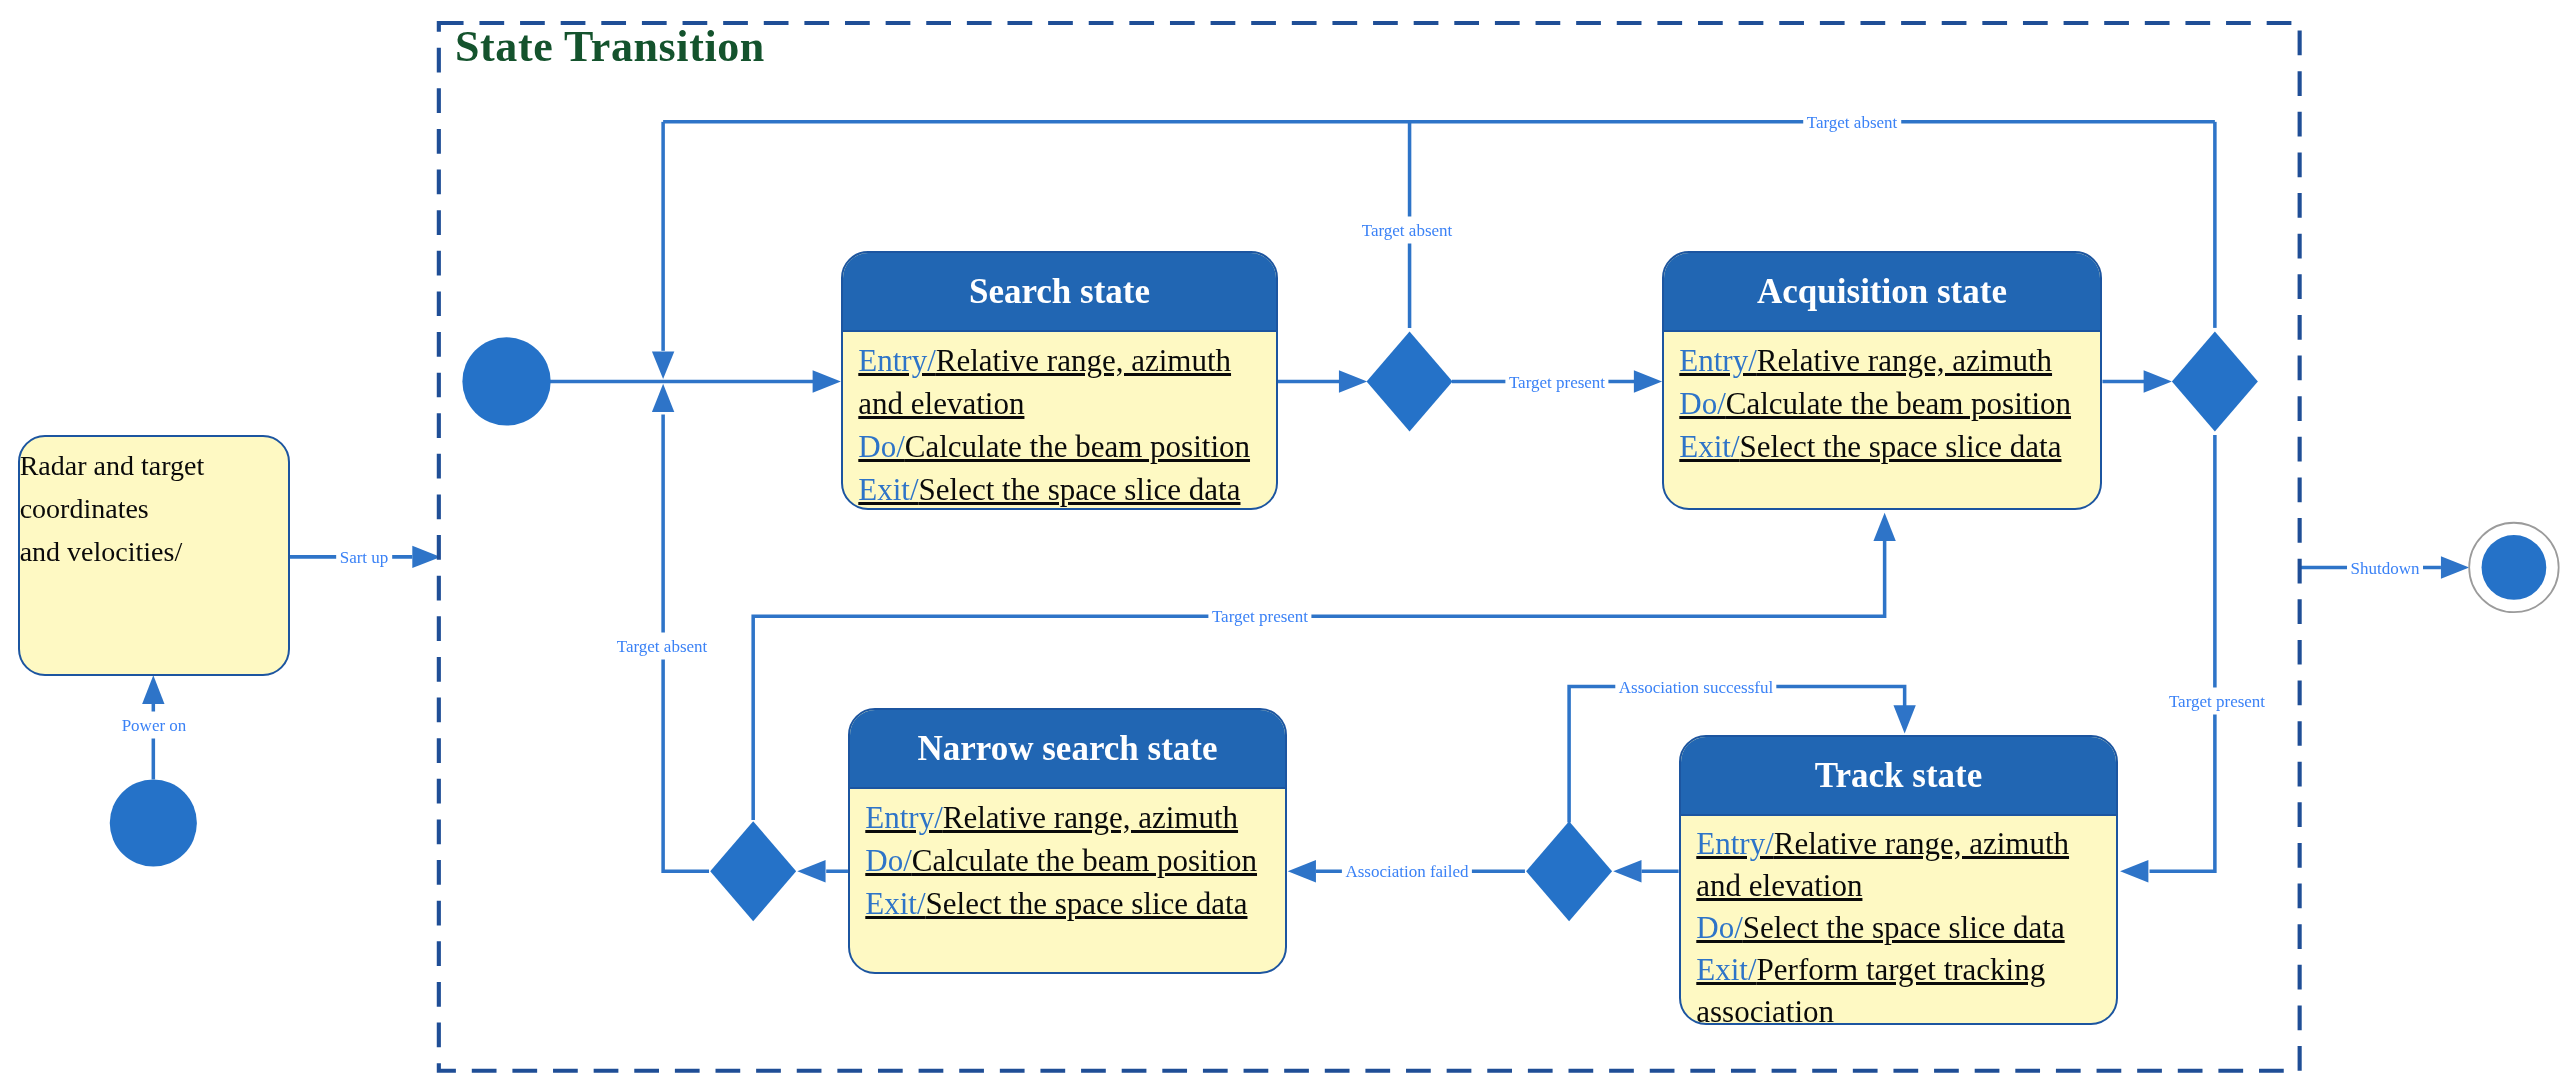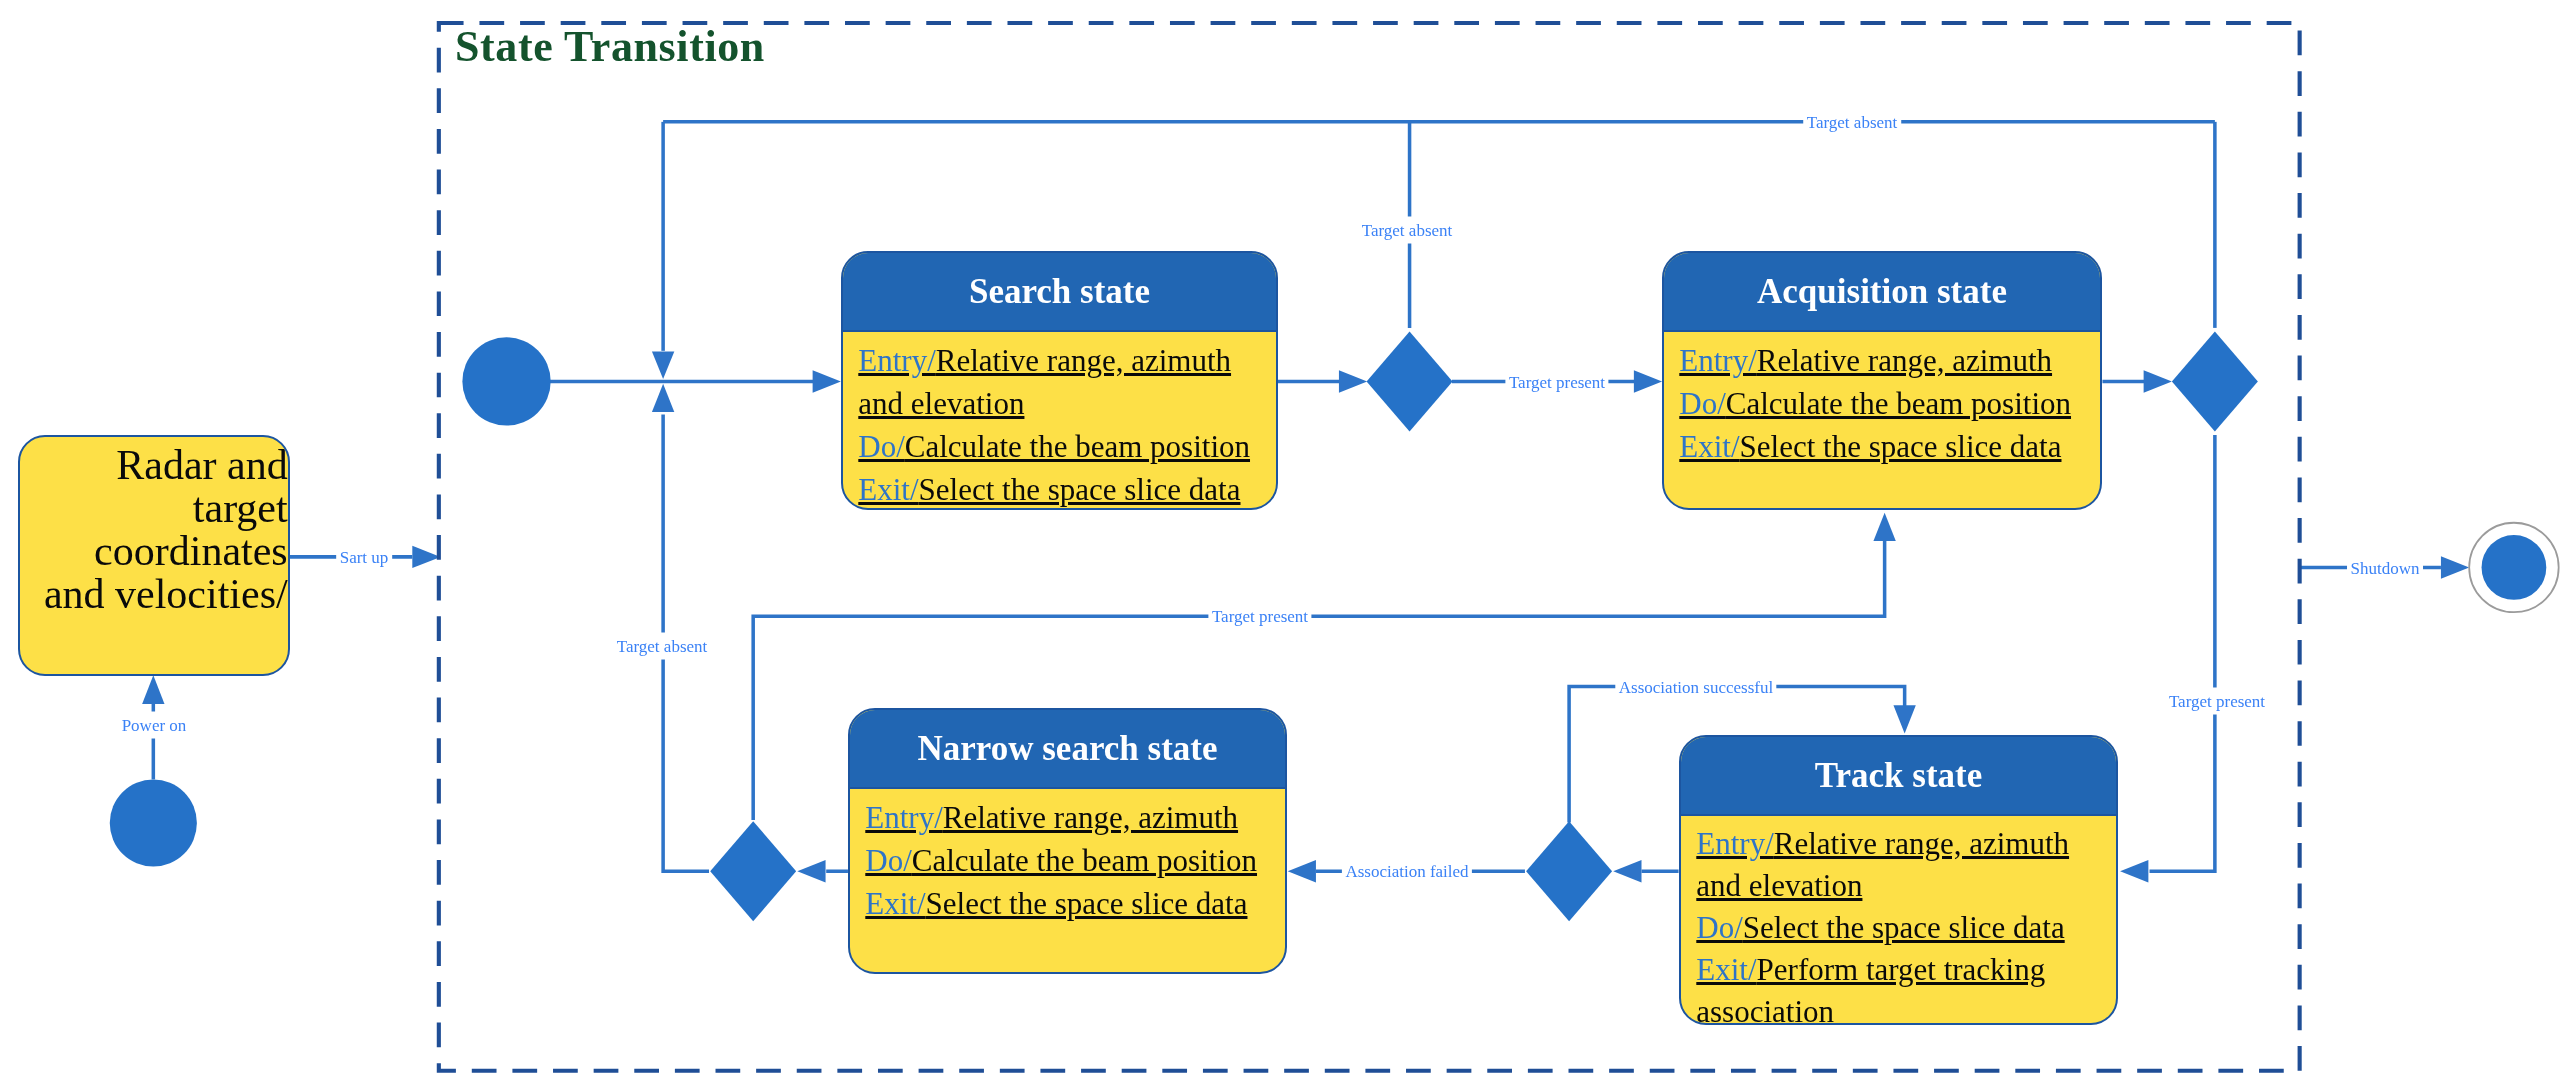--- a/index.html
+++ b/index.html
@@ -2,28 +2,28 @@
 <html style="font-size:9.4px"><head>
 <meta charset="utf-8">
 <style>
   html,body{margin:0;padding:0;background:#ffffff;}
   body{width:2576px;height:1092px;position:relative;overflow:hidden;
        font-family:"Liberation Serif","DejaVu Serif",serif;}
   #stage{position:absolute;left:0;top:0;width:2576px;height:1092px;}
   svg.layer{position:absolute;left:0;top:0;}
   .diagram-title{position:absolute;left:455px;top:21px;font-size:44px;font-weight:bold;
        color:#14532d;letter-spacing:0.6px;}
-  .state-box{position:absolute;background:#fde047;border:2.4px solid #1C55A0;border-radius:27px;
+  .state-box{position:absolute;background:#fef9c3;border:2.4px solid #1C55A0;border-radius:27px;
        overflow:hidden;box-sizing:border-box;}
   .state-header{background:#2166B3;border-bottom:2.4px solid #1C55A0;color:#ffffff;
        font-weight:bold;font-size:35px;display:flex;align-items:center;justify-content:center;}
   .state-body{color:#0a0a0a;font-size:31px;padding:7px 11.8px 0 15.3px;}
   .state-body .item{line-height:43px;text-decoration:underline;}
   .kw{color:#2E74C8;}
-  .setting-body{color:#0a0a0a;font-size:42px;line-height:43px;text-align:right;padding-top:7px;}
+  .setting-body{color:#0a0a0a;font-size:28px;line-height:43px;text-align:left;padding-top:7px;}
   .edge-label{position:absolute;transform:translate(-50%,-50%);background:#ffffff;
        color:#3b82f6;font-size:17px;line-height:27px;white-space:nowrap;padding:0 3.5px;}
 </style>
 </head>
 <body>
 
 <div id="stage">
 
   <svg class="layer" width="2576" height="1092" viewBox="0 0 4375 1855">
     <g fill="none" stroke="#2E74C8" stroke-width="6">

